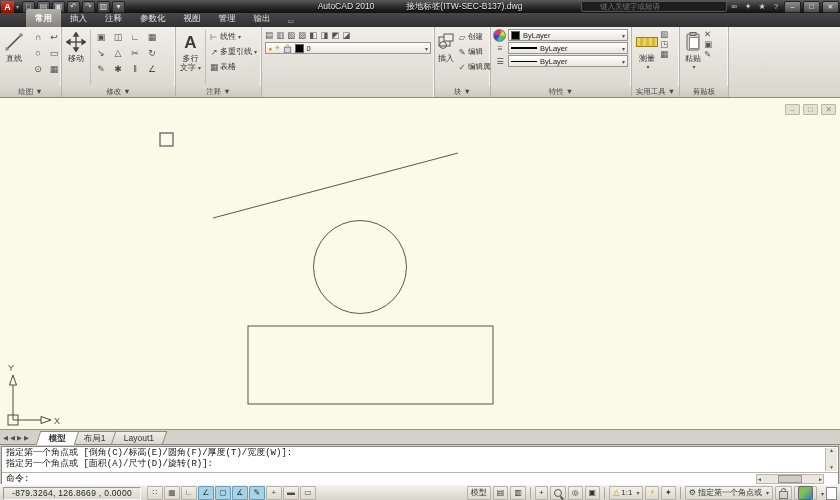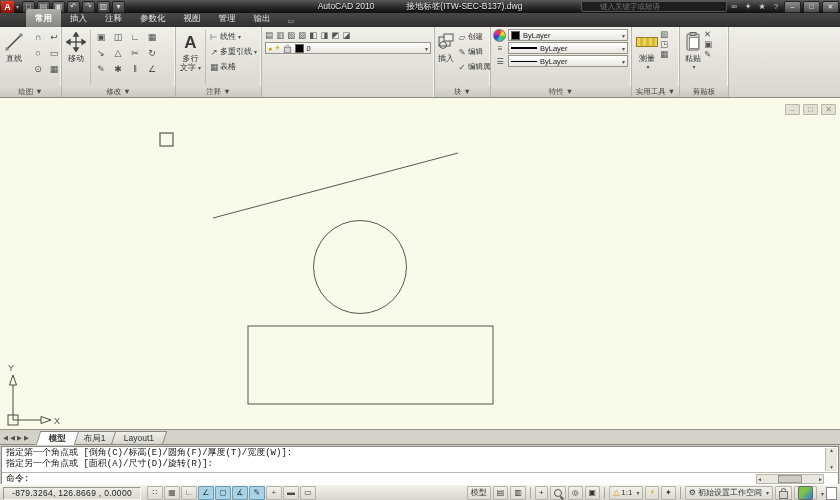--- a/index.html
+++ b/index.html
@@ -451,21 +451,21 @@
     <span class="sbtn">
       <span class="yel">△</span>
       <span>1:1</span>
       <span class="arr">▾</span>
     </span>
     <span class="sbtn yel">⚡</span>
     <span class="sbtn">✦</span>
     <span class="sb-sep"></span>
     <span class="sbtn">
       <span>⚙</span>
-      <span>初始设置工作空间</span>
+      <span>指定第一个角点或</span>
       <span class="arr">▾</span>
     </span>
     <span class="sbtn">
         <span class="lockic"></span>
       </span>
     <span class="sbtn">
         <span class="globe"></span>
       </span>
     <span class="arr">▾</span>
     <span class="clean"></span>

